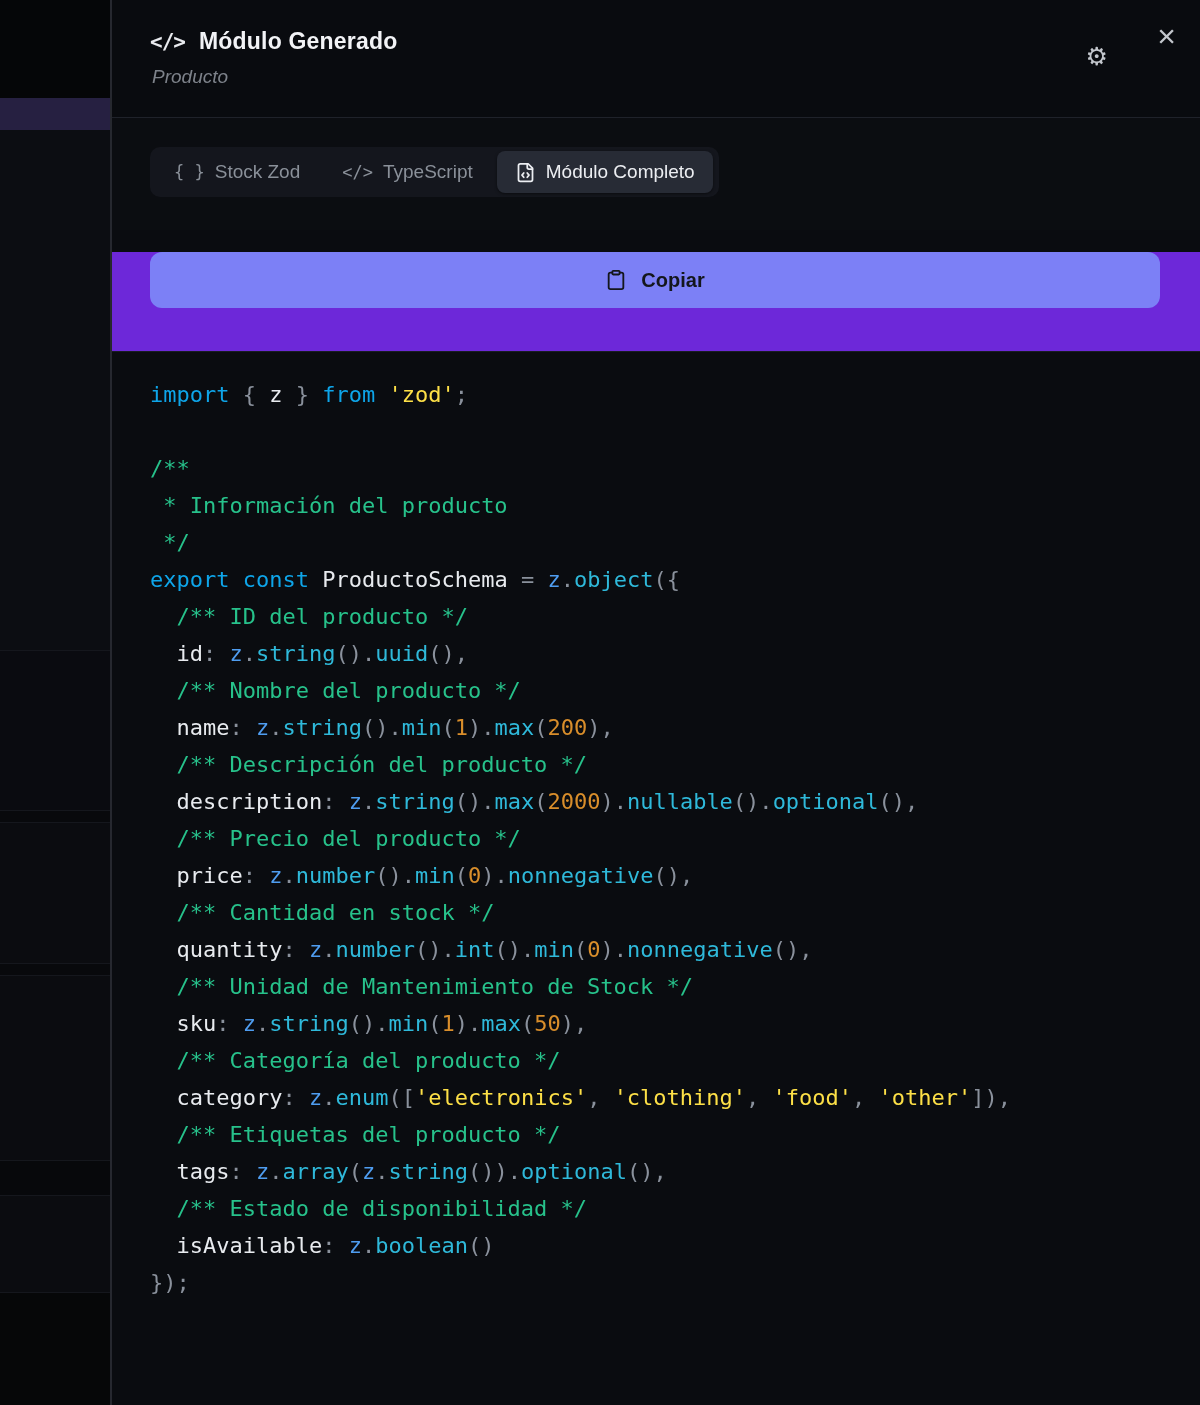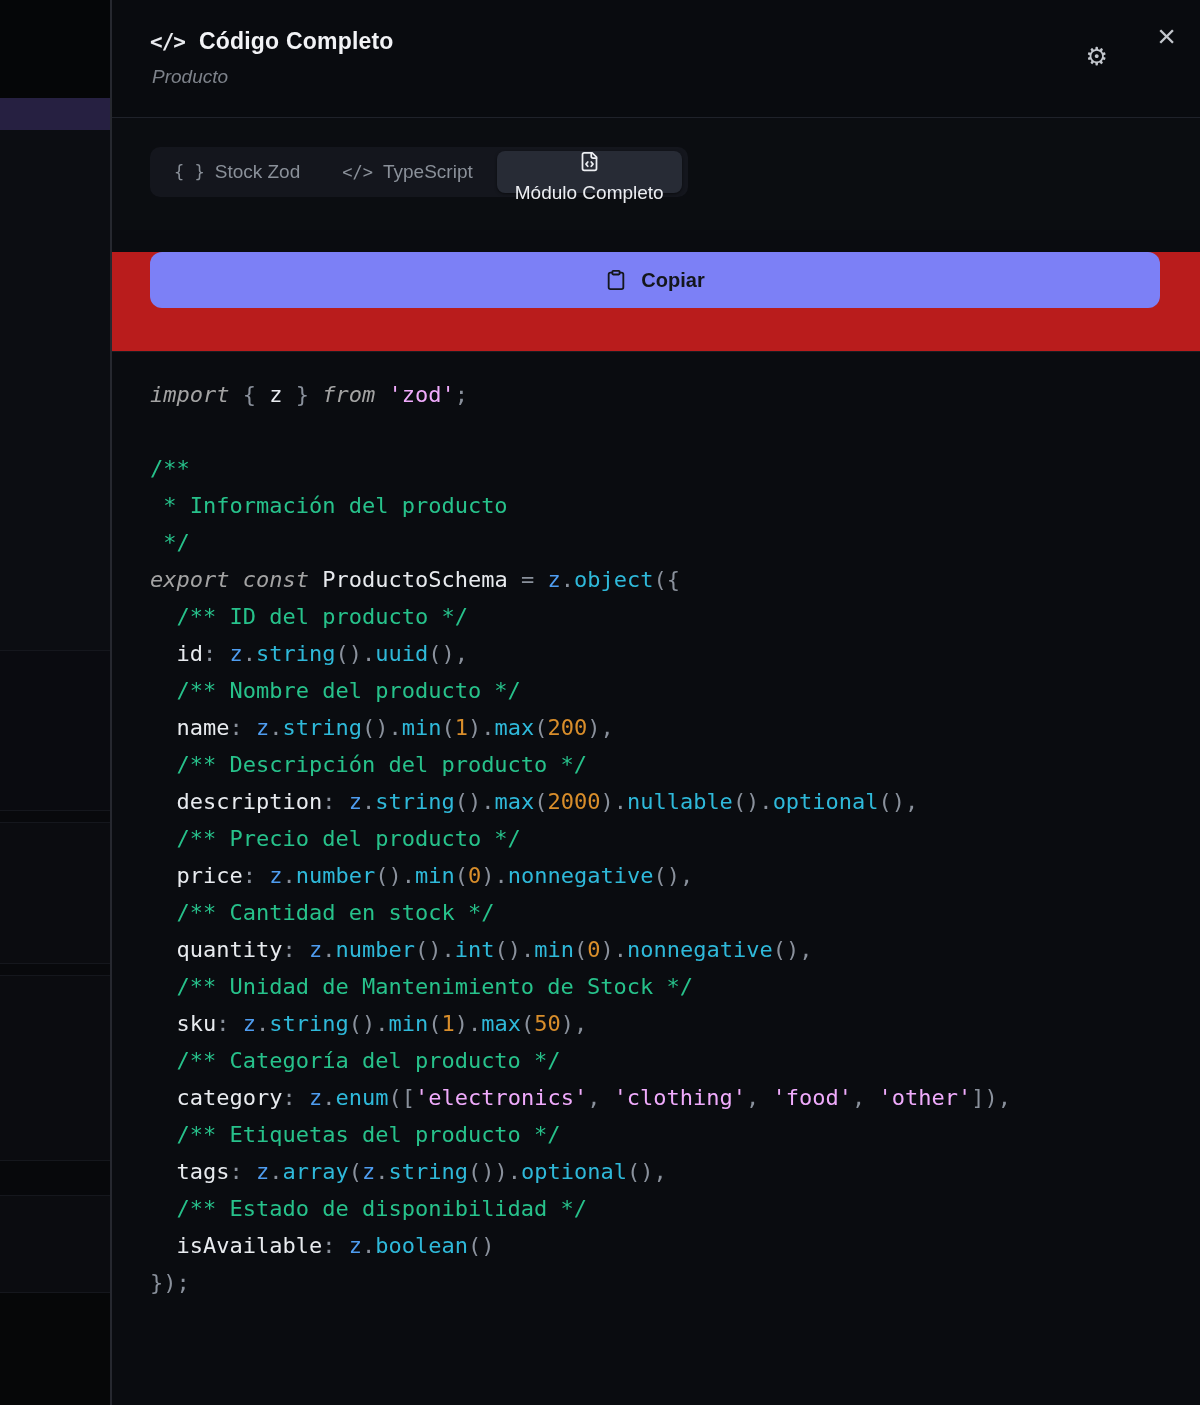--- a/index.html
+++ b/index.html
@@ -39,39 +39,39 @@
 
   
   .tabs-section { height:112px; background:#0b0d11; }
   .tab-group { display:inline-flex; align-items:center; margin:29px 0 0 38px;
                background:#14161d; border-radius:10px; padding:4px 6px; gap:6px; height:50px; }
   .tab { display:flex; align-items:center; gap:10px; height:42px; padding:0 18px;
          border:none; background:none; border-radius:8px; cursor:pointer;
          color:#8a9099; font-size:19px; font-family:"Liberation Sans", sans-serif; }
   .tab .tab-glyph { font-family:"DejaVu Sans Mono", monospace; font-size:17px; }
   .tab.active { background:#272b35; color:#eceef2; font-weight:500;
-                box-shadow:0 1px 3px rgba(0,0,0,.5);flex-direction:column; }
+                box-shadow:0 1px 3px rgba(0,0,0,.5); }
   .tab.active svg { stroke:#eceef2; }
 
   
-  .copy-section { height:100px; background:#b91c1c; border-bottom:1px solid #191c22; }
+  .copy-section { height:100px; background:#6d28d9; border-bottom:1px solid #191c22; }
   .copy-btn { display:flex; align-items:center; justify-content:center; gap:14px;
               margin:22px 40px 0 38px; width:1010px; height:56px;
               background:#7c80f6; border:none; border-radius:12px; cursor:pointer;
               font-size:20px; font-weight:600; color:#14161c;
               font-family:"Liberation Sans", sans-serif; }
 
   
   .code-area { padding:24px 0 0 38px; background:#0a0c10; }
   .code-line { font-family:"DejaVu Sans Mono", monospace; font-size:22px; line-height:37px;
                white-space:pre; }
-  .t-k { color:#a3a3a3;font-style:italic; }   
+  .t-k { color:#0ea5e9; }   
   .t-p { color:#8a919c; }   
   .t-w { color:#e8ebef; }   
-  .t-s { color:#f0abfc; }   
+  .t-s { color:#fde047; }   
   .t-c { color:#27c28b; }   
   .t-z { color:#4f9df0; }   
   .t-f { color:#2fb9da;text-align:right; }   
   .t-n { color:#d98e2b; }   
 </style>
 </head>
 <body>
 
 <div class="stage">
 
@@ -87,21 +87,21 @@
     <div class="bg-band band-g"></div>
     <div class="bg-band band-h"></div>
     <div class="bg-band band-i"></div>
   </div>
 
   <div class="modal">
 
     <div class="modal-header">
       <div class="title-row">
         <span class="title-icon">&lt;/&gt;</span>
-        <span class="modal-title">Código Completo</span>
+        <span class="modal-title">Módulo Generado</span>
       </div>
       <div class="modal-subtitle">Producto</div>
       <button class="icon-btn close-btn">×</button>
       <button class="icon-btn gear-btn">⚙</button>
     </div>
 
     <div class="tabs-section">
       <div class="tab-group">
         <button class="tab">
           <span class="tab-glyph">{ }</span>

